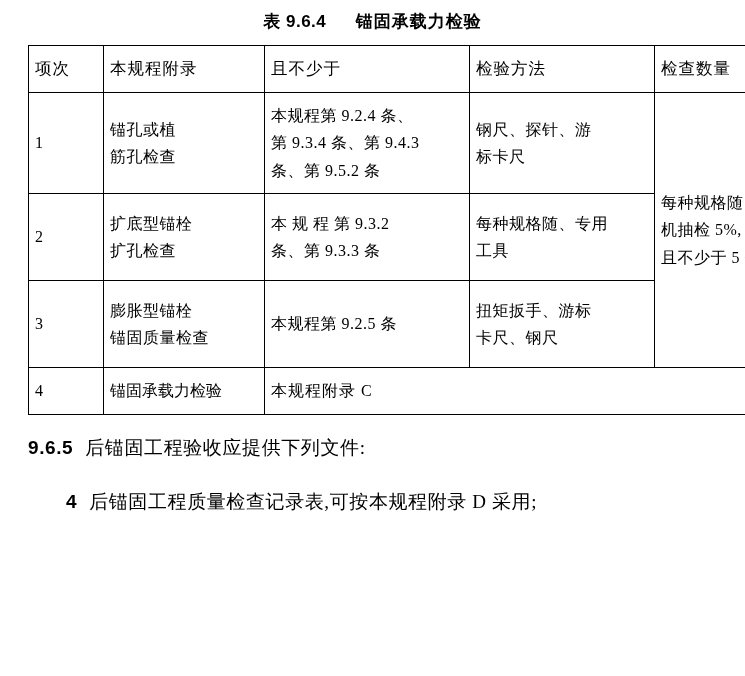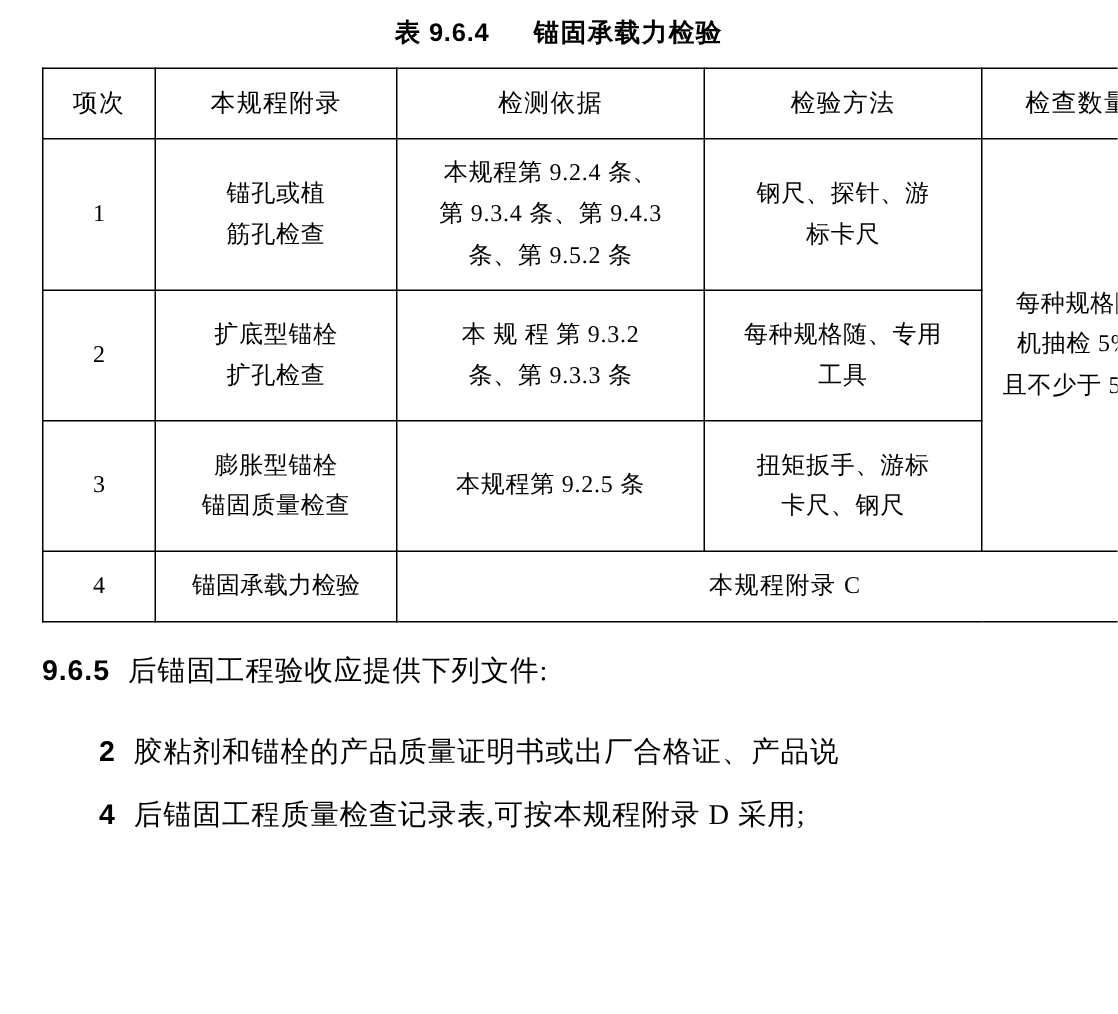--- a/index.html
+++ b/index.html
@@ -38,21 +38,21 @@
     width: 18px;
   }
   table.main {
     border-collapse: collapse;
     width: 689px;
     margin: 0 auto;
     table-layout: fixed;
   }
   table.main td, table.main th {
     border: 1px solid #000000;
-    text-align: center;
+    text-align: left;
     vertical-align: middle;
     font-size: 16px;
     font-family: "Liberation Serif", serif;
     padding: 4px 6px;
     line-height: 1.55;
     margin-left: 47px;
   }
   table.main thead td {
     height: 38px;
     font-size: 16.5px;
@@ -134,21 +134,21 @@
     <span class="num">表 9.6.4</span>
     <span class="gap"></span>
     <span>锚固承载力检验</span>
   </div>
 
   <table class="main">
     <thead>
       <tr>
         <td class="col-idx">项次</td>
         <td class="col-item">本规程附录</td>
-        <td class="col-basis">检测依据</td>
+        <td class="col-basis">且不少于</td>
         <td class="col-method">检验方法</td>
         <td class="col-qty">检查数量</td>
       </tr>
     </thead>
     <tbody>
       <tr class="row-tall">
         <td class="cell-idx">1</td>
         <td>
           <span class="celltext">锚孔或植</span>
           <span class="celltext">筋孔检查</span>
@@ -204,23 +204,20 @@
       </tr>
     </tbody>
   </table>
 
   <div class="body-text">
     <p class="para clause">
       <span class="clause-no">9.6.5</span><span>后锚固工程验收应提供下列文件:</span>
     </p>
 
 
-    <p class="para item wrap">
-      <span class="idx">2</span><span class="txt">胶粘剂和锚栓的产品质量证明书或出厂合格证、产品说</span>
-    </p>
 
 
     <p class="para item">
       <span class="idx">4</span><span class="txt">后锚固工程质量检查记录表,可按本规程附录 D 采用;</span>
     </p>
 
     <p class="para item">
       
     </p>
   </div>

